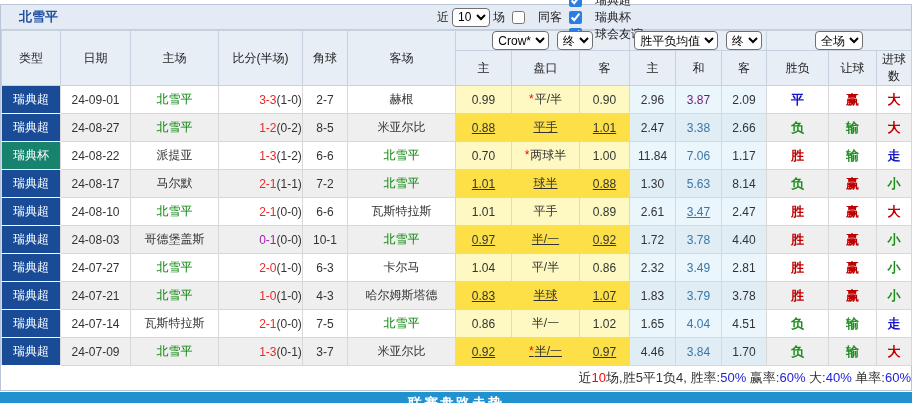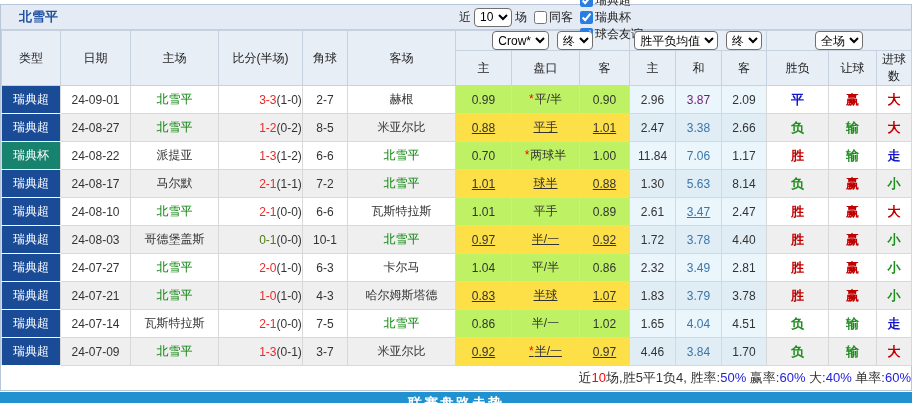--- a/index.html
+++ b/index.html
@@ -13,21 +13,21 @@
   .top-gap { height:4px; background:#fff; }
   .panel { width:912px; border:1px solid #b9c6d8; background:#fff; }
 
   
   .titlebar {
     height:25px; background:#e4ebf4; border-bottom:1px solid #c3cfdf;
     display:flex; align-items:center; padding:0 8px;
   }
   .team-title { color:#1d50a2; font-weight:bold; font-size:13px; margin-left:10px; }
   .controls { margin-left:auto; margin-right:260px; display:flex; align-items:center; gap:3px; white-space:nowrap; }
-  .controls label { display:flex; align-items:center; gap:1px; }
+  .controls label { display:flex; align-items:center; gap:12px; }
   select {
     font-family:inherit; font-size:12px; height:19px;
     border:1px solid #6f6f6f; border-radius:4px; background:#fff; padding:0 1px;
   }
   input[type=checkbox] { width:13px; height:13px; margin:0 1px 0 4px; accent-color:#2a7de1; }
 
   
   table { border-collapse:collapse; table-layout:fixed; width:910px; }
   thead th {
     background:#e8eef6; border:1px solid #c6d2e0; font-weight:normal;
@@ -35,21 +35,21 @@
   }
   .hrow1 th { height:15px; }
   .hrow2 th { height:22px; }
   .grp select { margin:0 2px; }
   tbody td {
     border:1px solid #d8d8d8; height:28px; text-align:center;
     padding:0; color:#333; overflow:hidden; white-space:nowrap;
   }
   tr.even td.base { background:#efefef; }
   tr.odd  td.base { background:#ffffff; }
-  tr.odd  td.odds { background:#bef264; }
+  tr.odd  td.odds { background:#fef9c3; }
   tr.even td.odds { background:#fde047;text-decoration:underline; }
   tr.odd  td.avg  { background:#eaf5fc; }
   tr.even td.avg  { background:#e1edf5; }
   td.league { color:#fff; border-bottom:1px solid #fff; }
   td .self { color:#008000; }
   td .ft { font-weight:normal;margin-left:40px; }
   td .half { color:#333; }
   td.res span { font-weight:bold; font-size:13px; }
   .star { color:#ff0000; margin-right:1px; }
 
@@ -230,21 +230,21 @@
           <td class="avg" style="color: rgb(58, 118, 168); text-decoration: underline;">3.47</td>
           <td class="avg">2.47</td>
           <td class="base res"><span style="color: rgb(192, 0, 0);">胜</span></td>
           <td class="base res"><span style="color: rgb(192, 0, 0);">赢</span></td>
           <td class="base res"><span style="color: rgb(192, 0, 0);">大</span></td>
         </tr>
         <tr class="even">
           <td class="league" style="background: rgb(26, 75, 150);">瑞典超</td>
           <td class="base">24-08-03</td>
           <td class="base"><span>哥德堡盖斯</span></td>
-          <td class="base"><span class="ft" style="color: #4d7c0f;">0-1</span><span class="half">(0-0)</span></td>
+          <td class="base"><span class="ft" style="color: #a21caf;">0-1</span><span class="half">(0-0)</span></td>
           <td class="base">10-1</td>
           <td class="base"><span class="self">北雪平</span></td>
           <td class="odds">0.97</td>
           <td class="odds">半/一</td>
           <td class="odds">0.92</td>
           <td class="avg">1.72</td>
           <td class="avg" style="color: rgb(58, 118, 168);">3.78</td>
           <td class="avg">4.40</td>
           <td class="base res"><span style="color: rgb(192, 0, 0);">胜</span></td>
           <td class="base res"><span style="color: rgb(192, 0, 0);">赢</span></td>

